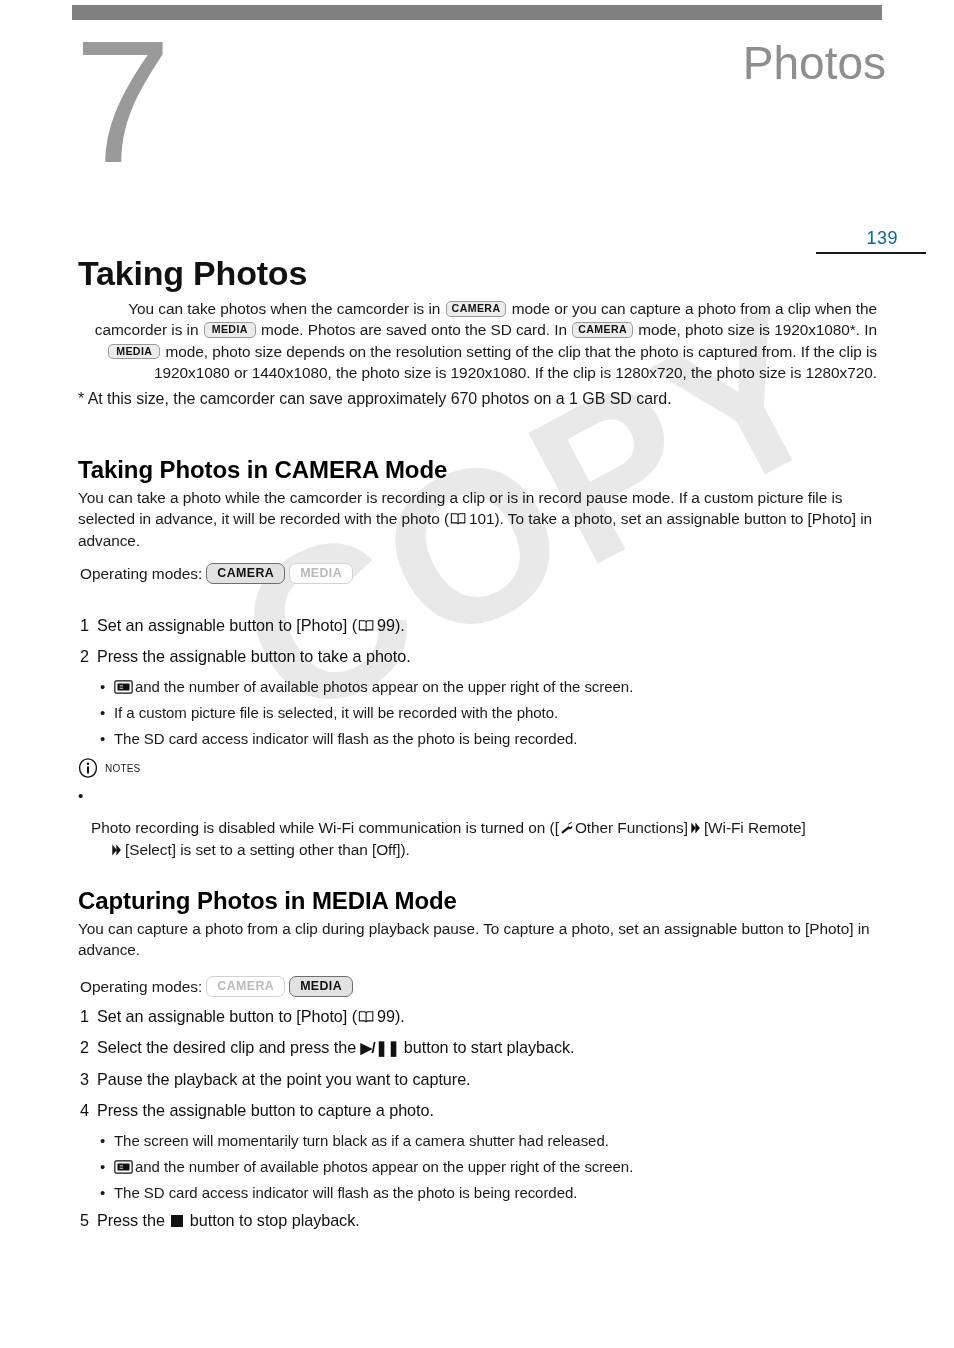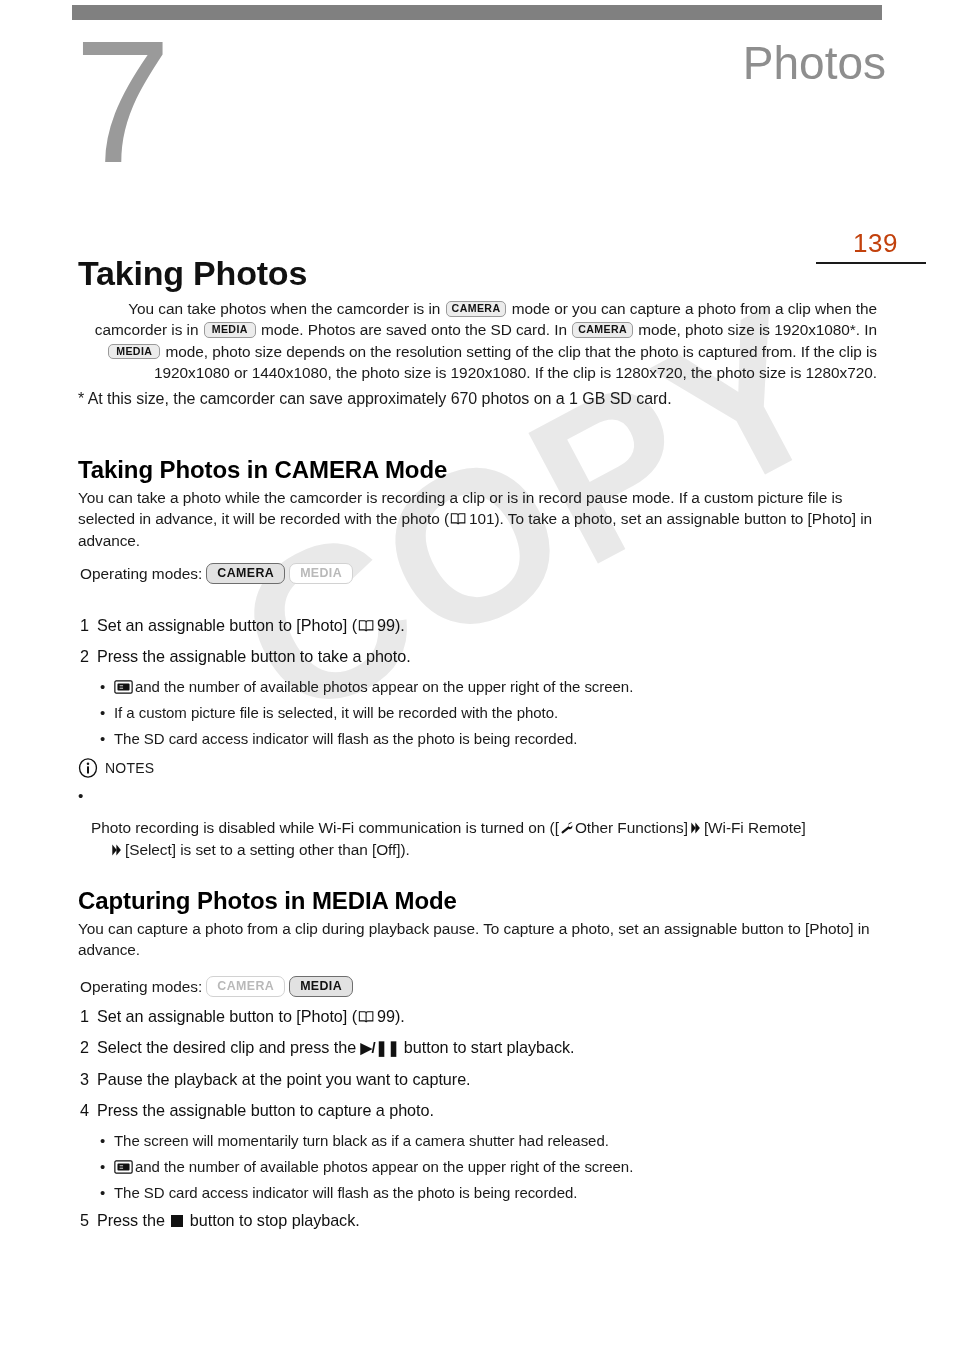--- a/index.html
+++ b/index.html
@@ -72,22 +72,22 @@
 
   .page-number-wrap {
     position: absolute;
     right: 28px;
     top: 228px;
     width: 110px;
     text-align: right;
     z-index: 2;
   }
   .page-number {
-    font-size: 26px;
-    color: #c2410c;
+    font-size: 18px;
+    color: #0369a1;
     letter-spacing: 0.5px;
     padding-right: 28px;
     display: block;
   }
   .page-rule {
     margin-top: 3px;
     height: 2px;
     background: #1a1a1a;
     width: 110px;
   }
@@ -225,21 +225,21 @@
     top: 758px;
     width: 810px;
   }
   .notes-head {
     display: flex;
     align-items: center;
     gap: 7px;
     margin-bottom: 7px;
   }
   .notes-label {
-    font-size: 14px;
+    font-size: 10px;
     color: #1a1a1a;
     letter-spacing: 0.2px;
   }
   .note-item {
     display: flex;
     font-size: 15.4px;
     line-height: 22px;
     color: #1a1a1a;
     letter-spacing: -0.05px;
   }

